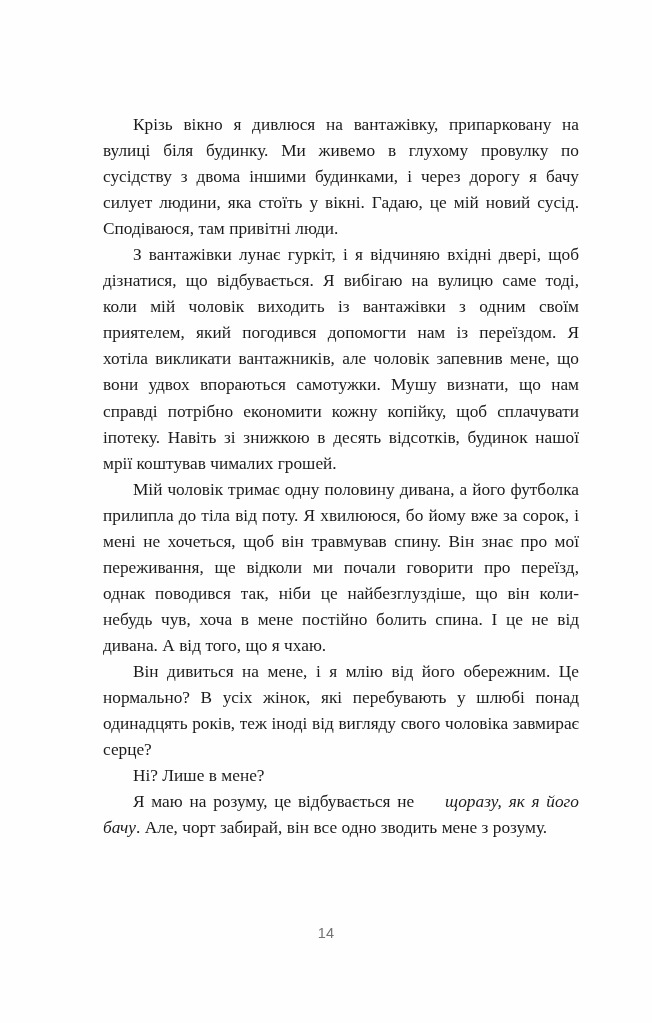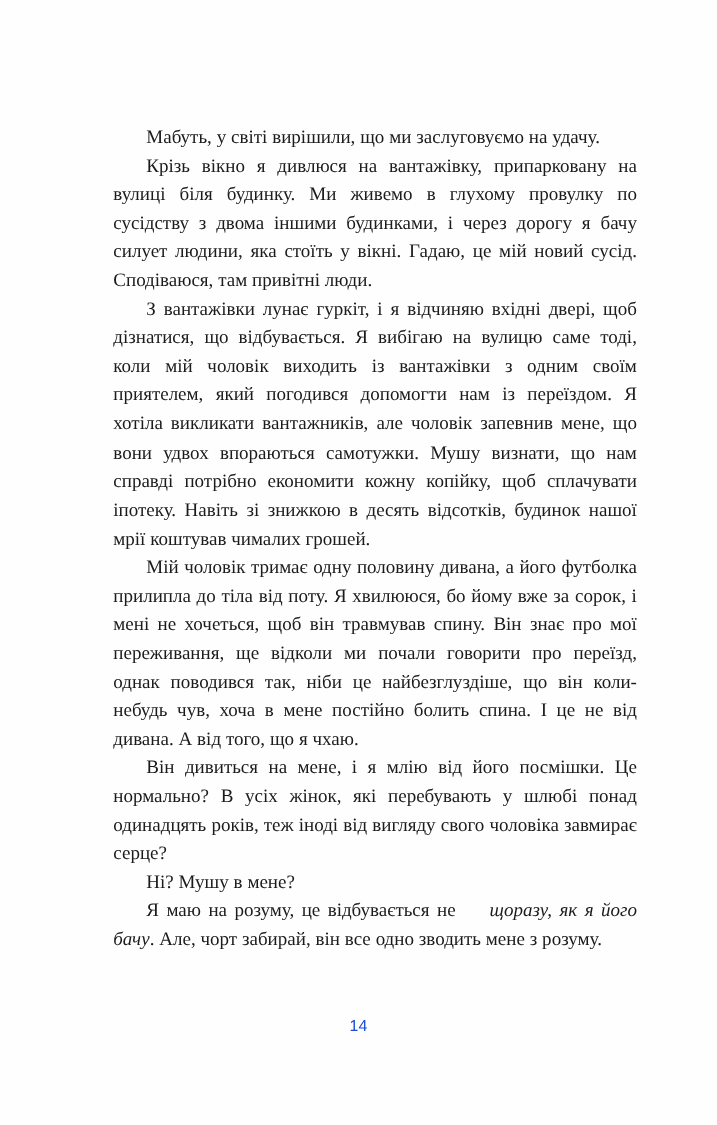--- a/index.html
+++ b/index.html
@@ -46,43 +46,42 @@
     margin-left: 24px;
   }
   #page-number {
     position: absolute;
     left: 0;
     top: 925px;
     width: 652px;
     text-align: center;
     font-family: "Liberation Sans", "DejaVu Sans", sans-serif;
     font-size: 14.5px;
-    color: #1d4ed8;
+    color: #737373;
     letter-spacing: 0.3px;
   }
 </style>
 </head>
 <body>
 
 <div id="page">
 
   <div id="text-block">
 
-    <p class="para">Мабуть, у світі вирішили, що ми заслуговуємо на удачу.</p>
 
     <p class="para">Крізь вікно я дивлюся на вантажівку, припарковану на вулиці біля будинку. Ми живемо в глухому провулку по сусідству з двома іншими будинками, і через дорогу я бачу силует людини, яка стоїть у вікні. Гадаю, це мій новий сусід. Сподіваюся, там привітні люди.</p>
 
     <p class="para">З вантажівки лунає гуркіт, і я відчиняю вхідні двері, щоб дізнатися, що відбувається. Я вибігаю на вулицю саме тоді, коли мій чоловік виходить із вантажівки з одним своїм приятелем, який погодився допомогти нам із переїздом. Я хотіла викликати вантажників, але чоловік запевнив мене, що вони удвох впораються самотужки. Мушу визнати, що нам справді потрібно економити кожну копійку, щоб сплачувати іпотеку. Навіть зі знижкою в десять відсотків, будинок нашої мрії коштував чималих грошей.</p>
 
     <p class="para">Мій чоловік тримає одну половину дивана, а його футболка прилипла до тіла від поту. Я хвилююся, бо йому вже за сорок, і мені не хочеться, щоб він травмував спину. Він знає про мої переживання, ще відколи ми почали говорити про переїзд, однак поводився так, ніби це найбезглуздіше, що він коли-небудь чув, хоча в мене постійно болить спина. І це не від дивана. А від того, що я чхаю.</p>
 
 
-    <p class="para">Він дивиться на мене, і я млію від його посмішки. Це нормально? В усіх жінок, які перебувають у шлюбі понад одинадцять років, теж іноді від вигляду свого чоловіка завмирає серце?</p>
+    <p class="para">Він дивиться на мене, і я млію від його обережним. Це нормально? В усіх жінок, які перебувають у шлюбі понад одинадцять років, теж іноді від вигляду свого чоловіка завмирає серце?</p>
 
-    <p class="para">Ні? Мушу в мене?</p>
+    <p class="para">Ні? Лише в мене?</p>
 
     <p class="para"><span>Я маю на розуму, це відбувається не </span><em class="italic">щоразу, як я його бачу</em><span>. Але, чорт забирай, він все одно зводить мене з розуму.</span></p>
 
   </div>
 
   <div id="page-number">14</div>
 
 </div>
 
 </body></html>

